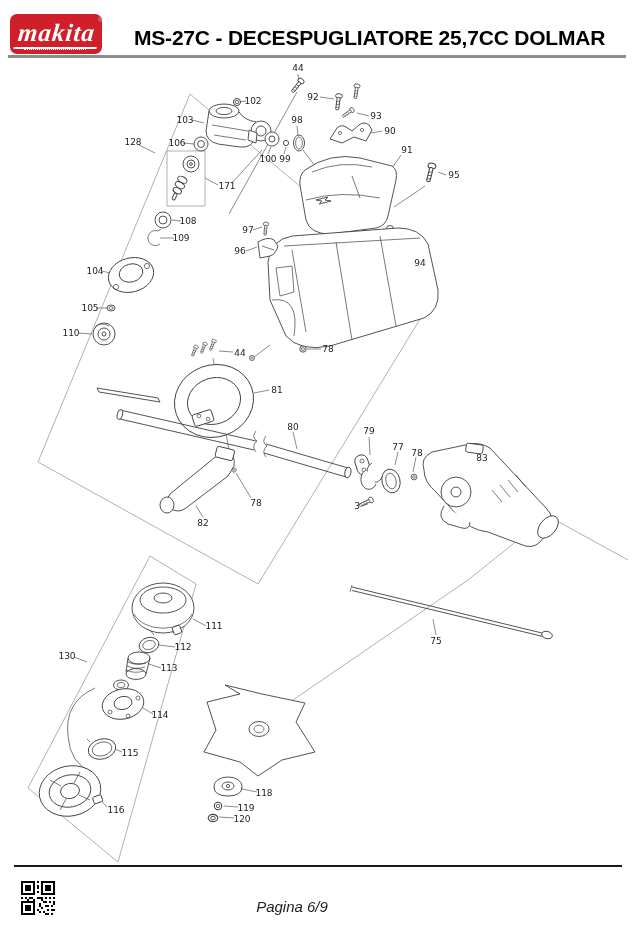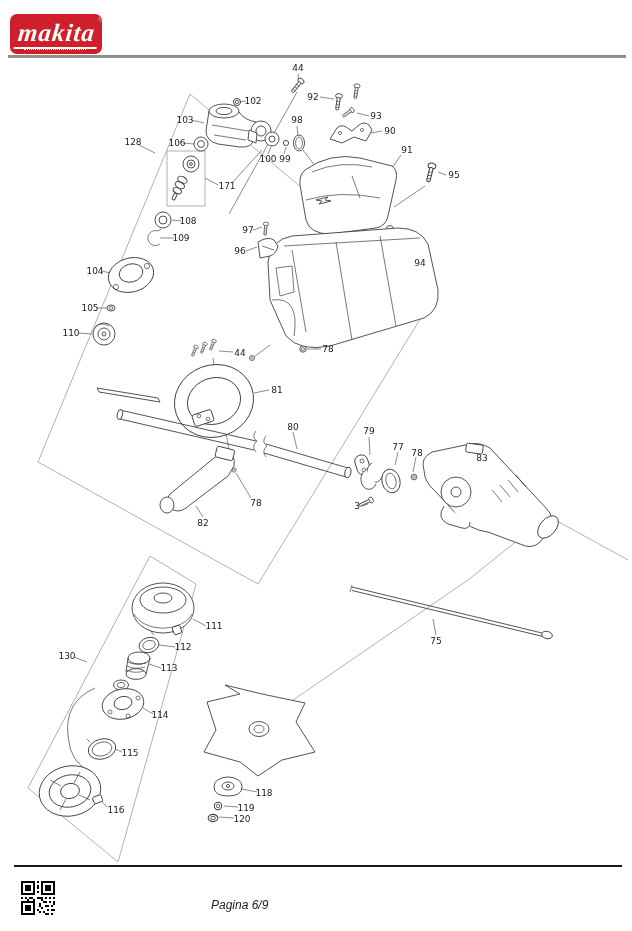--- a/index.html
+++ b/index.html
@@ -11,22 +11,22 @@
   #logo .word{color:#fff;font-family:"Liberation Serif",serif;font-style:italic;font-weight:bold;
         font-size:25px;letter-spacing:1px;transform:skewX(-6deg);line-height:1;
         border-bottom:2px solid #fff;padding:0 3px 2px 3px;}
   #logo .dots{position:absolute;left:14px;bottom:4px;width:62px;border-bottom:1px dotted #fff;}
   #reg{position:absolute;left:98px;top:16px;font-size:7px;color:#b0b0b0;}
   #title{position:absolute;left:134px;top:26px;width:492px;font-weight:bold;font-size:21px;
         letter-spacing:-0.2px;color:#000;white-space:nowrap;}
   #headrule{position:absolute;left:8px;top:55px;width:618px;height:3px;background:#8d8d8d;}
   
   #footrule{position:absolute;left:14px;top:865px;width:608px;height:2px;background:#1a1a1a;}
-  #pagelabel{position:absolute;left:211px;top:898px;width:120px;
-        font-style:italic;font-size:12px;color:#222;}
+  #pagelabel{position:absolute;left:232px;top:898px;width:120px;text-align:center;
+        font-style:italic;font-size:15px;color:#222;}
   
   svg#diagram{position:absolute;left:0;top:0;}
   svg#diagram text{font-family:"DejaVu Sans",sans-serif;font-size:9px;fill:#1c1c1c;text-anchor:middle;}
   .part{stroke:#3f3f3f;stroke-width:0.9;fill:#fff;}
   .thin{stroke:#3f3f3f;stroke-width:0.7;fill:none;}
   .leader{stroke:#5a5a5a;stroke-width:0.7;fill:none;}
   .construct{stroke:#8f8f8f;stroke-width:0.7;fill:none;}
 </style>
 </head>
 <body>
@@ -337,18 +337,19 @@
         <rect x="2" y="12" width="3" height="3" fill="#000"></rect>
       <path fill="#000" d="M8,0h1v1h-1z M8,2h1v2h-1z M8,5h1v1h-1z M8,8h2v1h-2z M0,8h1v1h-1z M2,8h1v1h-1z M4,8h2v1h-2z M6,9h1v1h-1z M3,9h1v1h-1z M10,8h1v2h-1z M12,8h1v1h-1z M14,8h1v1h-1z M16,8h1v1h-1z M11,10h2v1h-2z M14,10h1v1h-1z M16,10h1v2h-1z M9,11h1v2h-1z M12,12h2v1h-2z M15,12h1v1h-1z M10,13h1v1h-1z M13,14h1v1h-1z M15,14h2v1h-2z M9,15h1v1h-1z M11,15h1v1h-1z M12,16h2v1h-2z M15,16h1v1h-1z M8,14h1v1h-1z"></path>
     </g>
   </svg>
 
   <div id="logo">
     <span class="word">makita</span>
     <span class="dots"></span>
   </div>
   <span id="reg">®</span>
+  <div id="title">MS-27C - DECESPUGLIATORE 25,7CC DOLMAR</div>
   <div id="headrule"></div>
 
   <div id="footrule"></div>
   <div id="pagelabel">Pagina 6/9</div>
 
 </div>
 
 </body></html>

